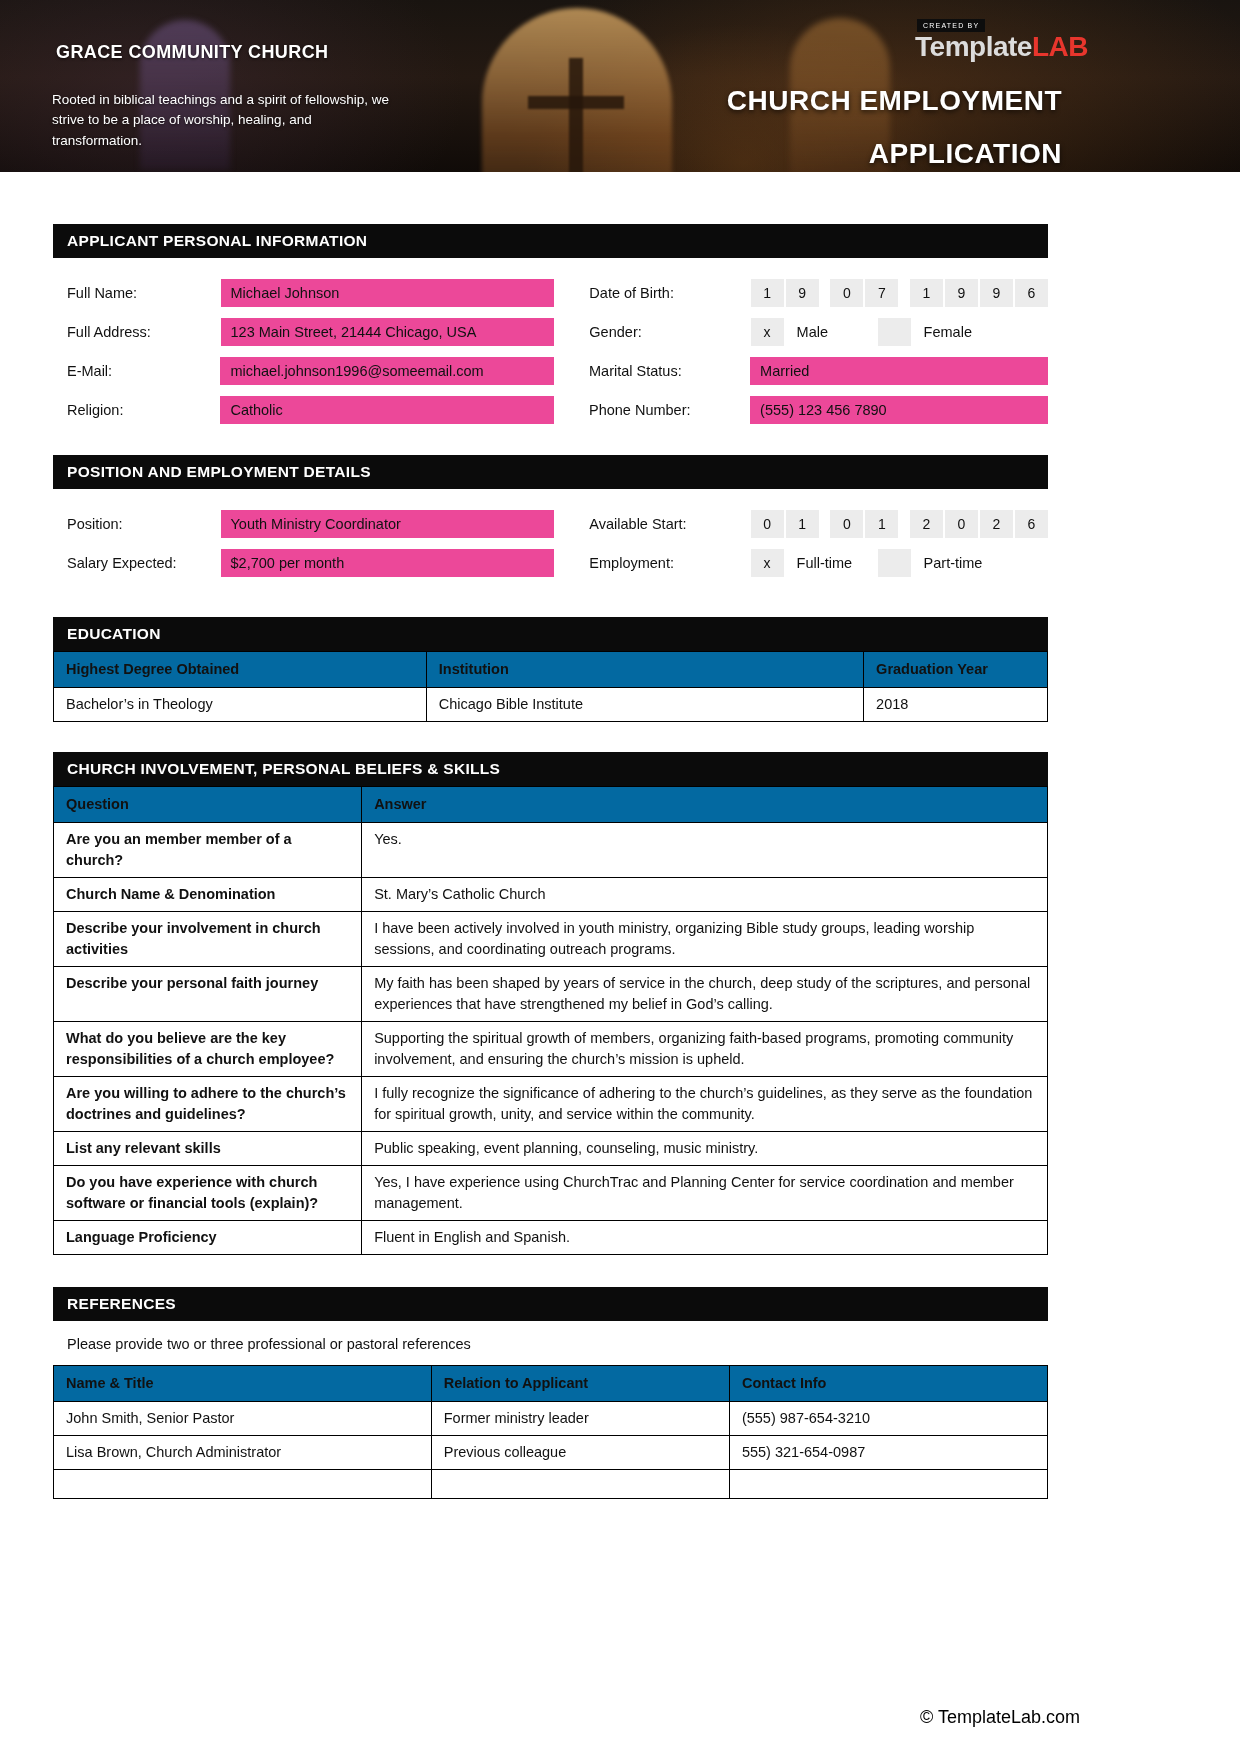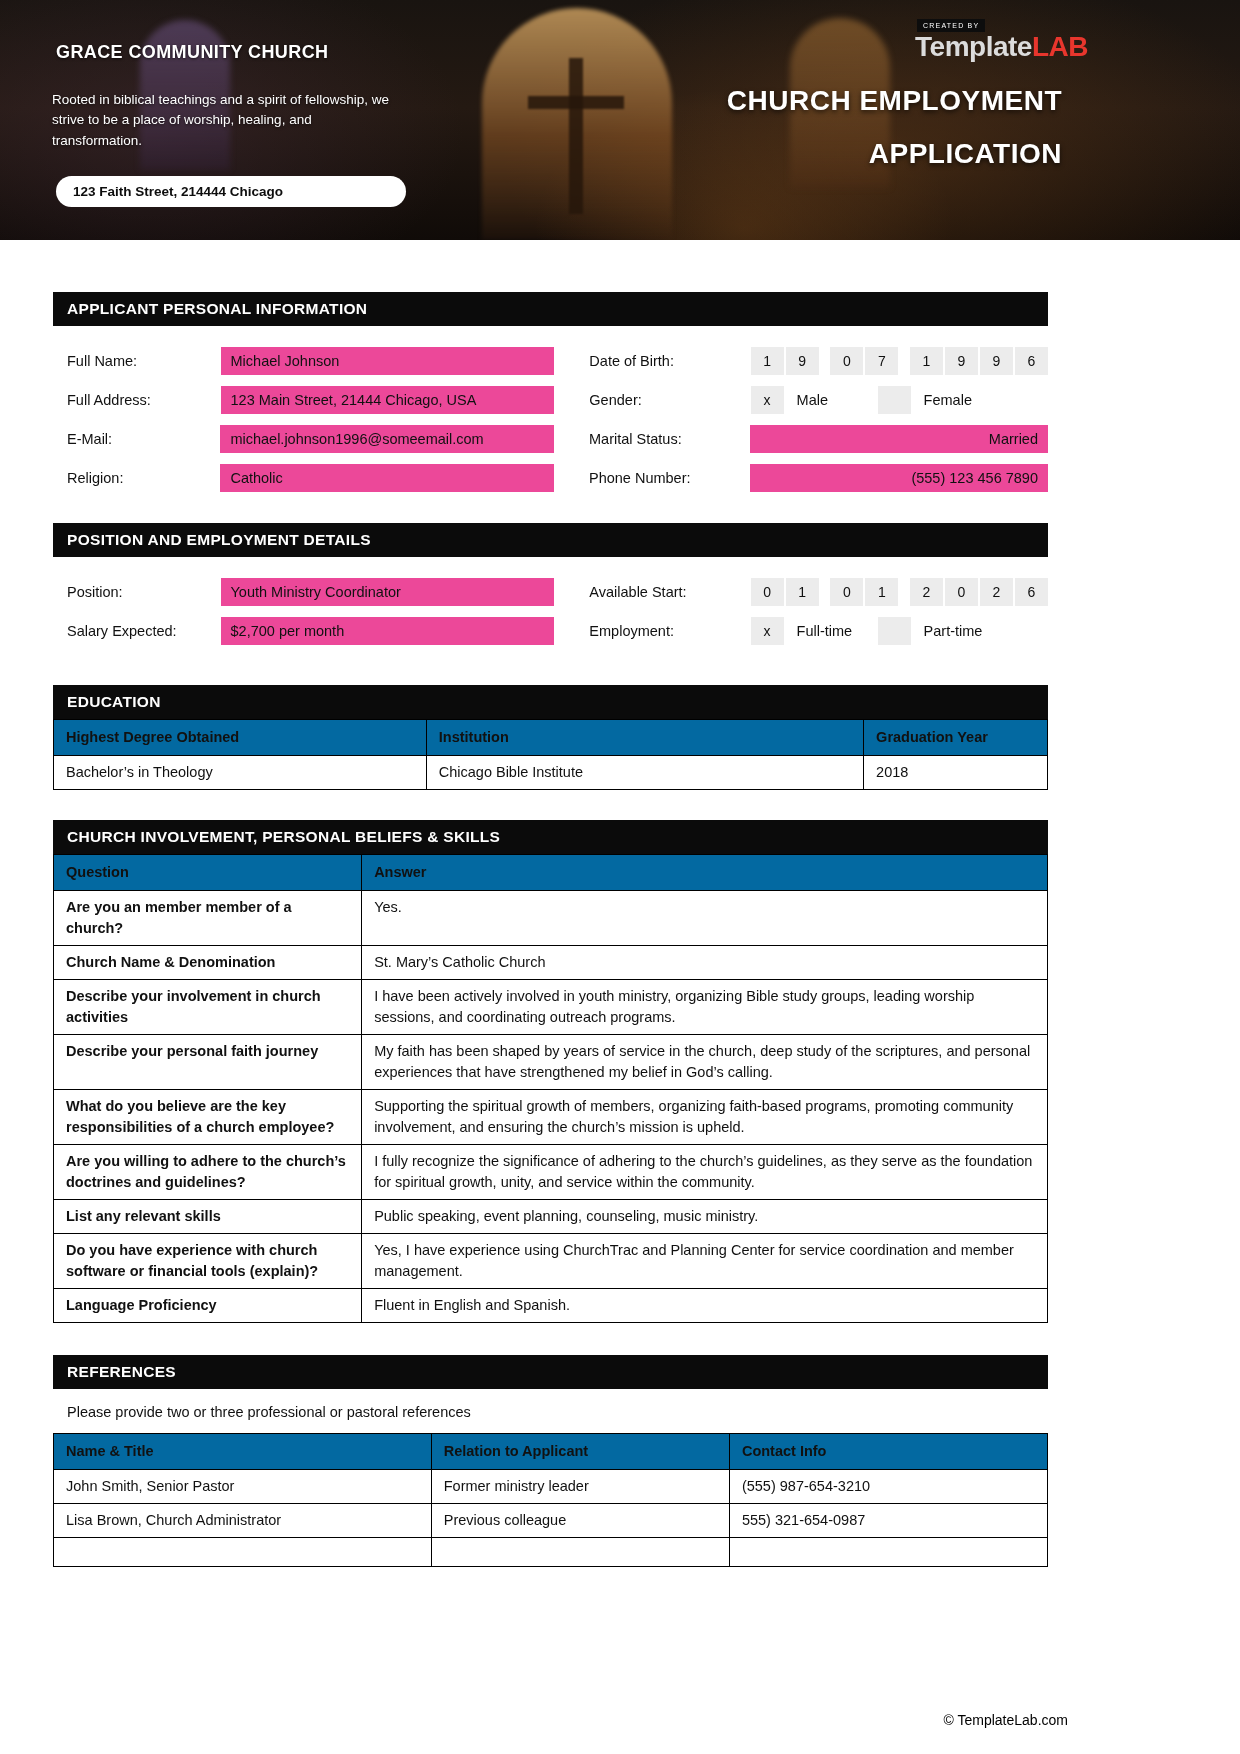--- a/index.html
+++ b/index.html
@@ -4,21 +4,21 @@
 <style>
   * { box-sizing: border-box; margin: 0; padding: 0; }
   html, body { background: #ffffff; }
   body {
     width: 1240px; min-height: 1754px; position: relative;
     font-family: "Liberation Sans", sans-serif; color: #111;
   }
 
   
   .header {
-    position: relative; width: 1240px; height: 240px; overflow: hidden;
+    position: relative; width: 1240px; height: 172px; overflow: hidden;
     background-color: #14100c;
     background-image:
       radial-gradient(ellipse 520px 260px at 72% 65%, rgba(110,65,25,.45), transparent 75%),
       radial-gradient(ellipse 420px 240px at 12% 55%, rgba(70,45,60,.40), transparent 75%),
       radial-gradient(ellipse 300px 200px at 60% 95%, rgba(255,150,50,.18), transparent 70%),
       linear-gradient(180deg, #191410 0%, #241912 45%, #100b08 100%);
   }
   .arch-main {
     position: absolute; left: 482px; top: 8px; width: 190px; height: 232px;
     background: linear-gradient(180deg, rgba(238,186,112,.70), rgba(150,92,40,.55) 55%, rgba(60,35,18,.25));
@@ -82,43 +82,43 @@
   .form-row { display: flex; align-items: center; margin-bottom: 11px; padding-left: 14px; height: 28px; }
   .lbl { font-size: 14.5px; color: #111; }
   .w1 { width: 159px; }
   .w2 { width: 167px; }
   .gap { width: 35px; flex: none; }
   .field {
     background: #ec4899; height: 28px; line-height: 28px; padding: 0 10px;
     font-size: 14.5px; overflow: hidden; white-space: nowrap;
   }
   .f1 { width: 345px; }
-  .f2 { width: 308px; text-align: right; }
+  .f2 { width: 308px; }
   .right-area { width: 308px; display: flex; align-items: center; }
   .digits { justify-content: space-between; }
   .digit-group { display: flex; gap: 2px; }
   .digit, .checkbox {
     width: 33px; height: 28px; background: #ececec; flex: none;
     text-align: center; line-height: 28px; font-size: 14px;
   }
   .cb-label { margin-left: 13px; width: 81px; font-size: 14.5px; }
 
   
   table { width: 100%; border-collapse: collapse; font-size: 14.5px; table-layout: fixed; }
   th, td { border: 1px solid #000; padding: 6px 12px; text-align: left; vertical-align: top; line-height: 1.45; }
   th { background: #0369a1; font-weight: 700; padding: 7px 12px; }
   .center { text-align: left; }
   .qa-q { font-weight: 700; }
   .empty-cell { height: 29px; }
 
   .ref-note { margin: 15px 0 13px 0; padding-left: 14px; font-size: 14.5px; }
 
   .footer {
-    position: absolute; bottom: 26px; right: 172px;
-    font-size: 14px; color: #000; cursor: pointer;
+    position: absolute; bottom: 26px; right: 160px;
+    font-size: 18px; color: #000; cursor: pointer;
   }
 </style>
 </head>
 <body>
 
 <div class="header">
   <div class="arch-left"></div>
   <div class="arch-right"></div>
   <div class="arch-main"></div>
   <div class="cross-v"></div>

